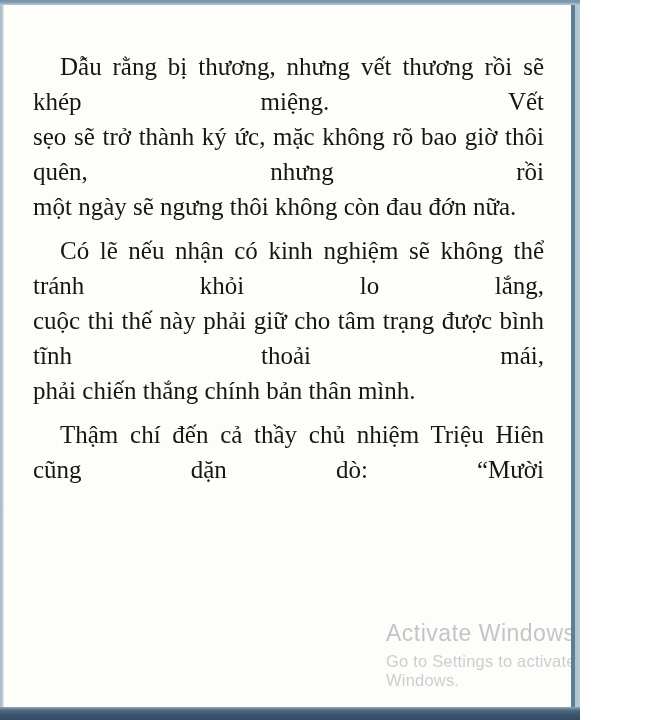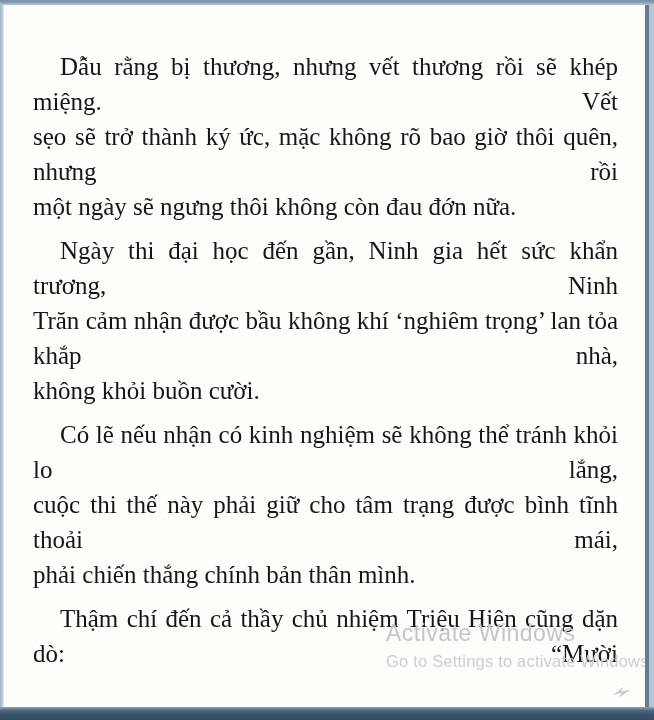--- a/index.html
+++ b/index.html
@@ -3,21 +3,21 @@
 <meta charset="utf-8">
 <style>
   html, body { margin: 0; padding: 0; }
   body {
     width: 654px; height: 720px;
     background: #ffffff;
     font-family: "Liberation Sans", "DejaVu Sans", sans-serif;
   }
   .window {
     position: relative;
-    width: 654px; height: 720px;
+    width: 580px; height: 720px;
     background: #a21caf;
     overflow: hidden;
   }
   
   .border-top {
     position: absolute; top: 0; left: 0; right: 0; height: 5px;
     background: linear-gradient(180deg, #7793a9 0%, #7d99ae 40%, #b7c9d6 100%);
   }
   .border-left {
     position: absolute; top: 5px; left: 0; bottom: 13px; width: 4px;
@@ -79,25 +79,20 @@
 <div class="window">
 
   <div class="page">
 
     <div class="para">
       <div class="line para-start">Dẫu rằng bị thương, nhưng vết thương rồi sẽ khép miệng. Vết</div>
       <div class="line">sẹo sẽ trở thành ký ức, mặc không rõ bao giờ thôi quên, nhưng rồi</div>
       <div class="line para-end">một ngày sẽ ngưng thôi không còn đau đớn nữa.</div>
     </div>
 
-    <div class="para">
-      <div class="line para-start">Ngày thi đại học đến gần, Ninh gia hết sức khẩn trương, Ninh</div>
-      <div class="line">Trăn cảm nhận được bầu không khí ‘nghiêm trọng’ lan tỏa khắp nhà,</div>
-      <div class="line para-end">không khỏi buồn cười.</div>
-    </div>
 
 
     <div class="para">
       <div class="line para-start">Có lẽ nếu nhận có kinh nghiệm sẽ không thể tránh khỏi lo lắng,</div>
       <div class="line">cuộc thi thế này phải giữ cho tâm trạng được bình tĩnh thoải mái,</div>
       <div class="line para-end">phải chiến thắng chính bản thân mình.</div>
     </div>
 
     <div class="para">
       <div class="line para-start">Thậm chí đến cả thầy chủ nhiệm Triệu Hiên cũng dặn dò: “Mười</div>

